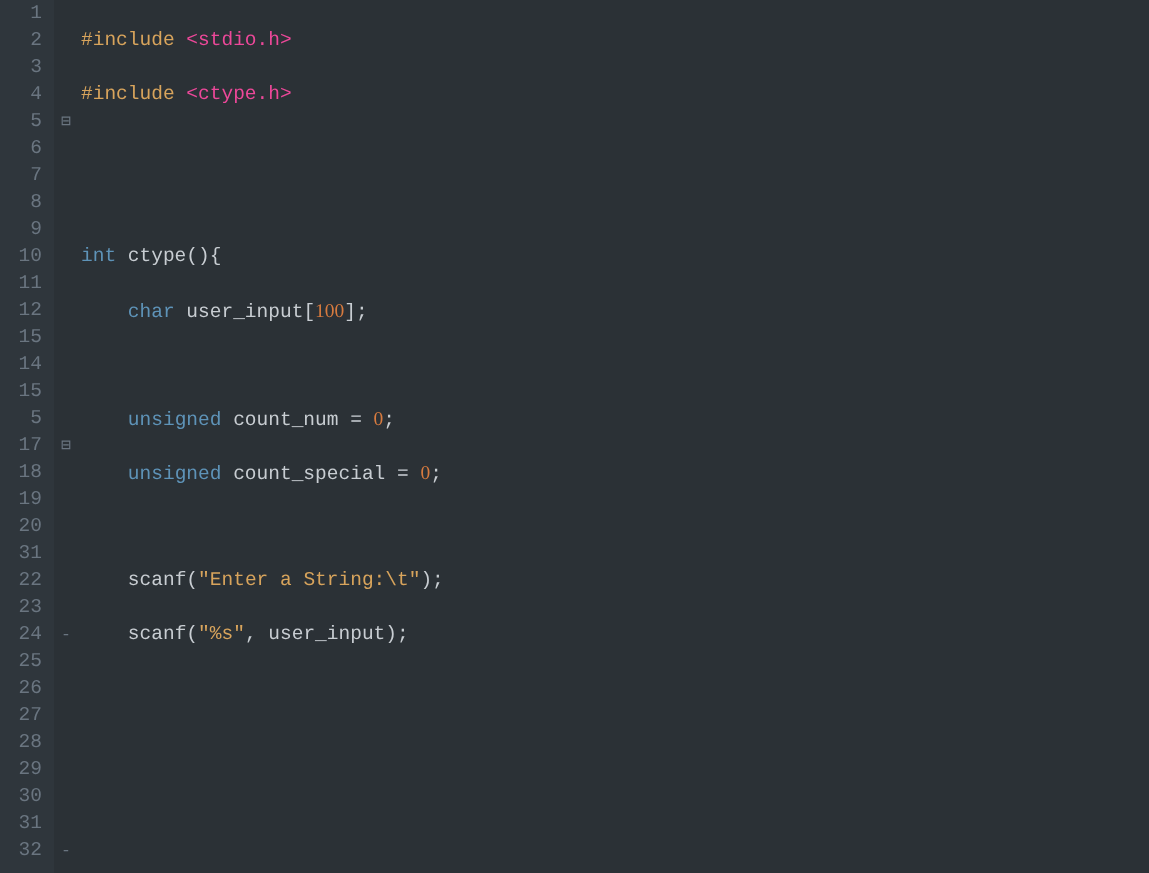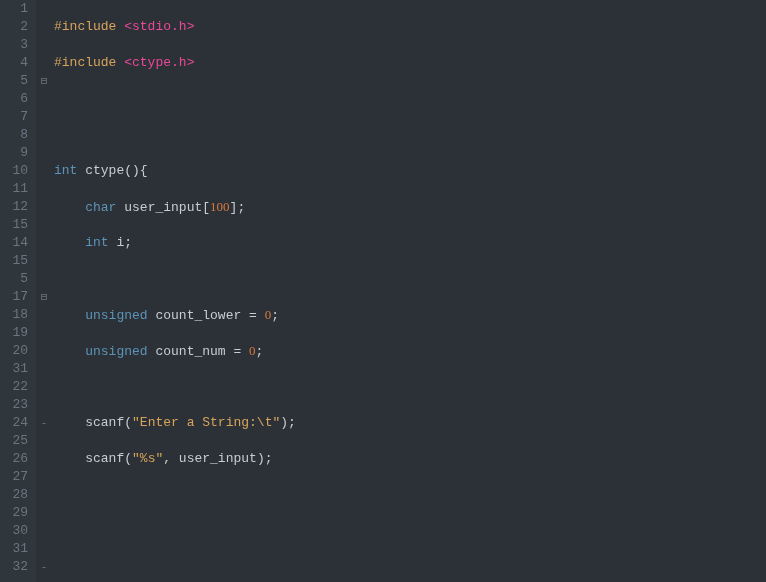--- a/index.html
+++ b/index.html
@@ -120,24 +120,23 @@
   <div><span class="fold-mark">-</span></div>
 </div>
 
 <div class="code">
 <div class="code-line"><span class="tok-preproc">#include </span><span class="tok-include-str">&lt;stdio.h&gt;</span></div>
 <div class="code-line"><span class="tok-preproc">#include </span><span class="tok-include-str">&lt;ctype.h&gt;</span></div>
 <div class="code-line"></div>
 <div class="code-line"></div>
 <div class="code-line"><span class="tok-type">int</span><span class="tok-func"> ctype</span><span class="tok-punc">(){</span></div>
 <div class="code-line">    <span class="tok-type">char</span><span class="tok-ident"> user_input</span><span class="tok-punc">[</span><span class="tok-num">100</span><span class="tok-punc">];</span></div>
-<div class="code-line">    <span class="tok-type">int</span><span class="tok-ident"> i;</span></div>
 <div class="code-line"></div>
-<div class="code-line">    <span class="tok-type">unsigned</span><span class="tok-ident"> count_lower = </span><span class="tok-num">0</span><span class="tok-punc">;</span></div>
 <div class="code-line">    <span class="tok-type">unsigned</span><span class="tok-ident"> count_num = </span><span class="tok-num">0</span><span class="tok-punc">;</span></div>
+<div class="code-line">    <span class="tok-type">unsigned</span><span class="tok-ident"> count_special = </span><span class="tok-num">0</span><span class="tok-punc">;</span></div>
 <div class="code-line"></div>
 <div class="code-line">    <span class="tok-func">scanf</span><span class="tok-punc">(</span><span class="tok-str">"Enter a String:\t"</span><span class="tok-punc">);</span></div>
 <div class="code-line">    <span class="tok-func">scanf</span><span class="tok-punc">(</span><span class="tok-str">"%s"</span><span class="tok-ident">, user_input);</span></div>
 <div class="code-line"></div>
 
 
 
 
 
 

